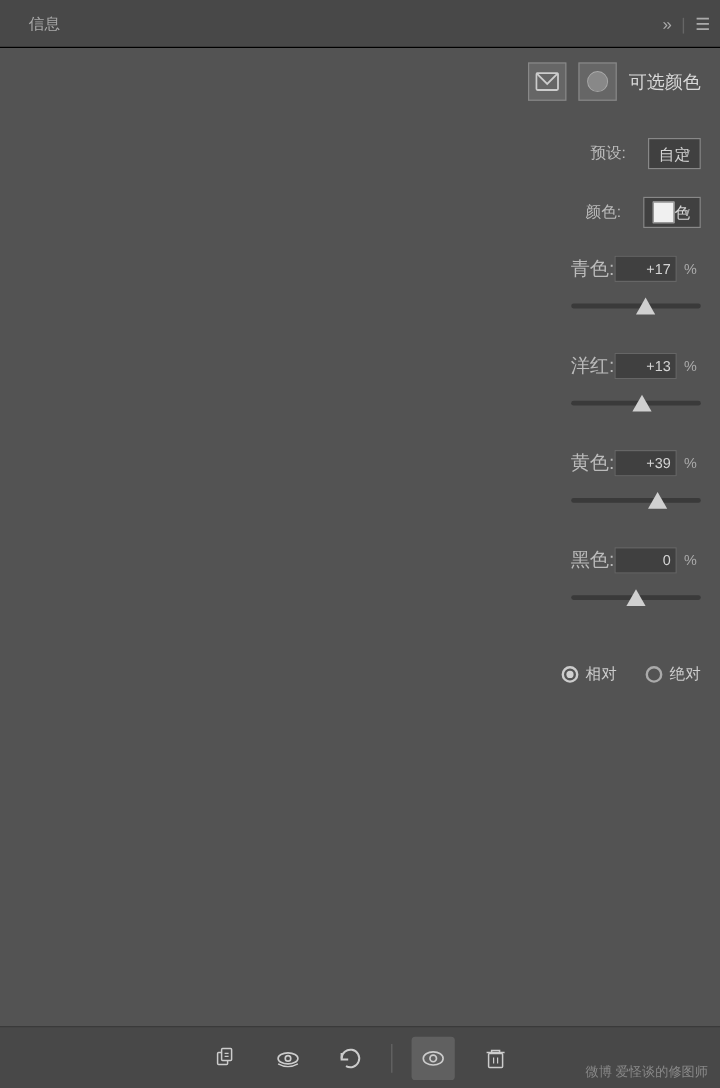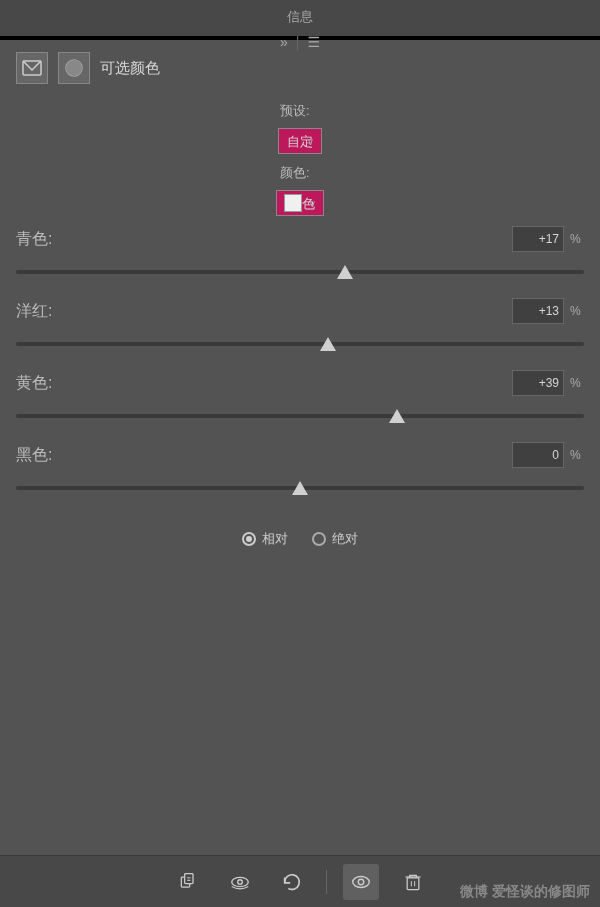--- a/index.html
+++ b/index.html
@@ -18,23 +18,22 @@
       background: #535353;
       display: flex;
       flex-direction: column;
     }
     
     .tab-bar {
       display: flex;
       align-items: center;
       background: #484848;
       height: 40px;
-      border-bottom: 4px solid #000000;
+      border-bottom: 1px solid #000000;
       padding: 0 8px;
-      flex-direction: column;
     }
     .tab {
       padding: 8px 16px;
       cursor: pointer;
       color: #aaa;
       font-size: 13px;
       height: 100%;
       display: flex;
       align-items: center;
     }
@@ -52,21 +51,22 @@
       font-size: 14px;
     }
     .tab-icons span { cursor: pointer; }
 
     
     .panel-content {
       padding: 12px 16px;
       flex: 1;
       display: flex;
       flex-direction: column;
-      gap: 0;
+      gap: 13px;
+      align-items: flex-end;
     }
 
     
     .header-row {
       display: flex;
       align-items: center;
       gap: 10px;
       margin-bottom: 18px;
     }
     .icon-btn {
@@ -86,31 +86,30 @@
       color: #d8d8d8;
       font-weight: normal;
     }
 
     
     .form-row {
       display: flex;
       align-items: center;
       margin-bottom: 10px;
       gap: 8px;
-      flex-direction: column;
     }
     .form-label {
       width: 40px;
       color: #bbb;
       flex-shrink: 0;
       font-size: 13px;
     }
     .form-select {
       flex: 1;
-      background: #be185d;
+      background: #404040;
       border: 1px solid #888;
       color: #d4d4d4;
       padding: 4px 8px;
       font-size: 13px;
       appearance: none;
       cursor: pointer;
       height: 26px;
     }
     .select-wrapper {
       flex: 1;
@@ -147,21 +146,21 @@
       align-items: center;
       gap: 6px;
       justify-content: flex-end;
     }
     .slider-input {
       width: 52px;
       background: #404040;
       border: 1px solid #666;
       color: #d4d4d4;
       font-size: 12px;
-      padding: 12px 4px;
+      padding: 2px 4px;
       text-align: right;
       height: 22px;
     }
     .slider-unit {
       color: #aaa;
       font-size: 12px;
       width: 14px;
     }
     .slider-track-container {
       position: relative;
@@ -277,23 +276,22 @@
       width: 1px;
       height: 24px;
       background: #666;
     }
 
     
     .watermark {
       position: absolute;
       bottom: 6px;
       right: 10px;
-      font-size: 14px;
+      font-size: 11px;
       color: #888;
-      font-weight: bold;
     }
   </style>
 </head>
 <body>
 
 <div class="panel">
 
   <div class="tab-bar">
     <div class="tab">
       <span>信息</span>

